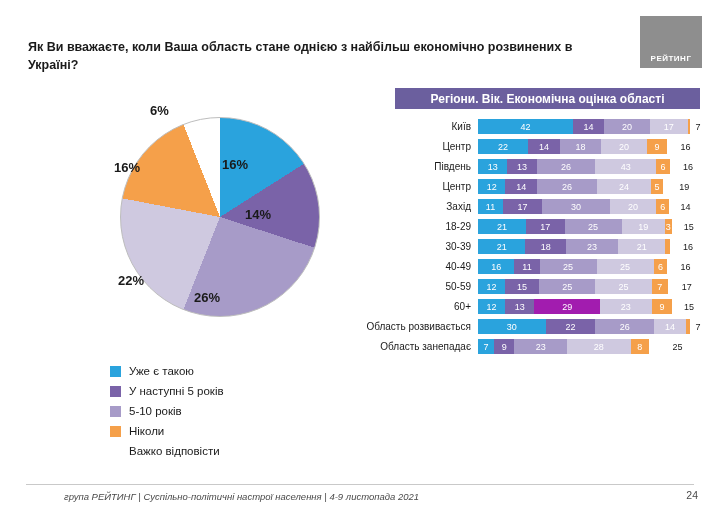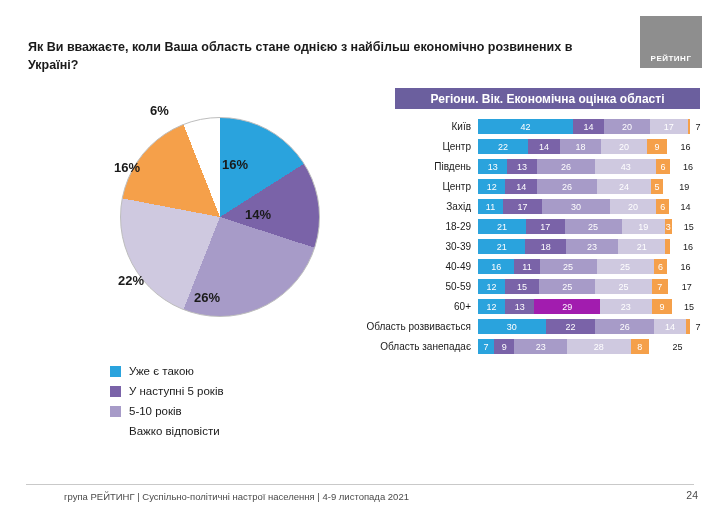--- a/index.html
+++ b/index.html
@@ -74,21 +74,21 @@
   .legend-swatch.blank { background: transparent; }
   .legend-text { font-size: 11.5px; color: #1a1a1a; }
 
   
   #footer-rule {
     position: absolute; left: 26px; top: 484px; width: 668px; height: 1px;
     background: #c9c9c9;
   }
   #footer-text {
     position: absolute; left: 64px; top: 491px;
-    font-size: 9.5px; color: #4a4a4a;
+    font-size: 9.5px; color: #4a4a4a; font-style: italic;
   }
   #page-num {
     position: absolute; right: 22px; top: 489px;
     font-size: 10.5px; color: #4a4a4a;
   }
 </style>
 </head>
 <body>
 
 <div id="slide">
@@ -120,20 +120,24 @@
       </div>
       <div class="legend-item">
         <span class="legend-swatch" style="background: rgb(122, 99, 168);"></span>
         <span class="legend-text">У наступні 5 років</span>
       </div>
       <div class="legend-item">
         <span class="legend-swatch" style="background: rgb(167, 155, 200);"></span>
         <span class="legend-text">5-10 років</span>
       </div>
       <div class="legend-item">
+        <span class="legend-swatch" style="background: rgb(245, 160, 74);"></span>
+        <span class="legend-text">Ніколи</span>
+      </div>
+      <div class="legend-item">
         <span class="legend-swatch blank" style="background: transparent;"></span>
         <span class="legend-text">Важко відповісти</span>
       </div>
     </div>
 
   <div id="bars-area">
       <div class="bar-row">
         <div class="bar-label">Київ</div>
         <div class="bar-track">
           <div class="seg" style="width: 42%; background: rgb(42, 163, 221);">42</div>

